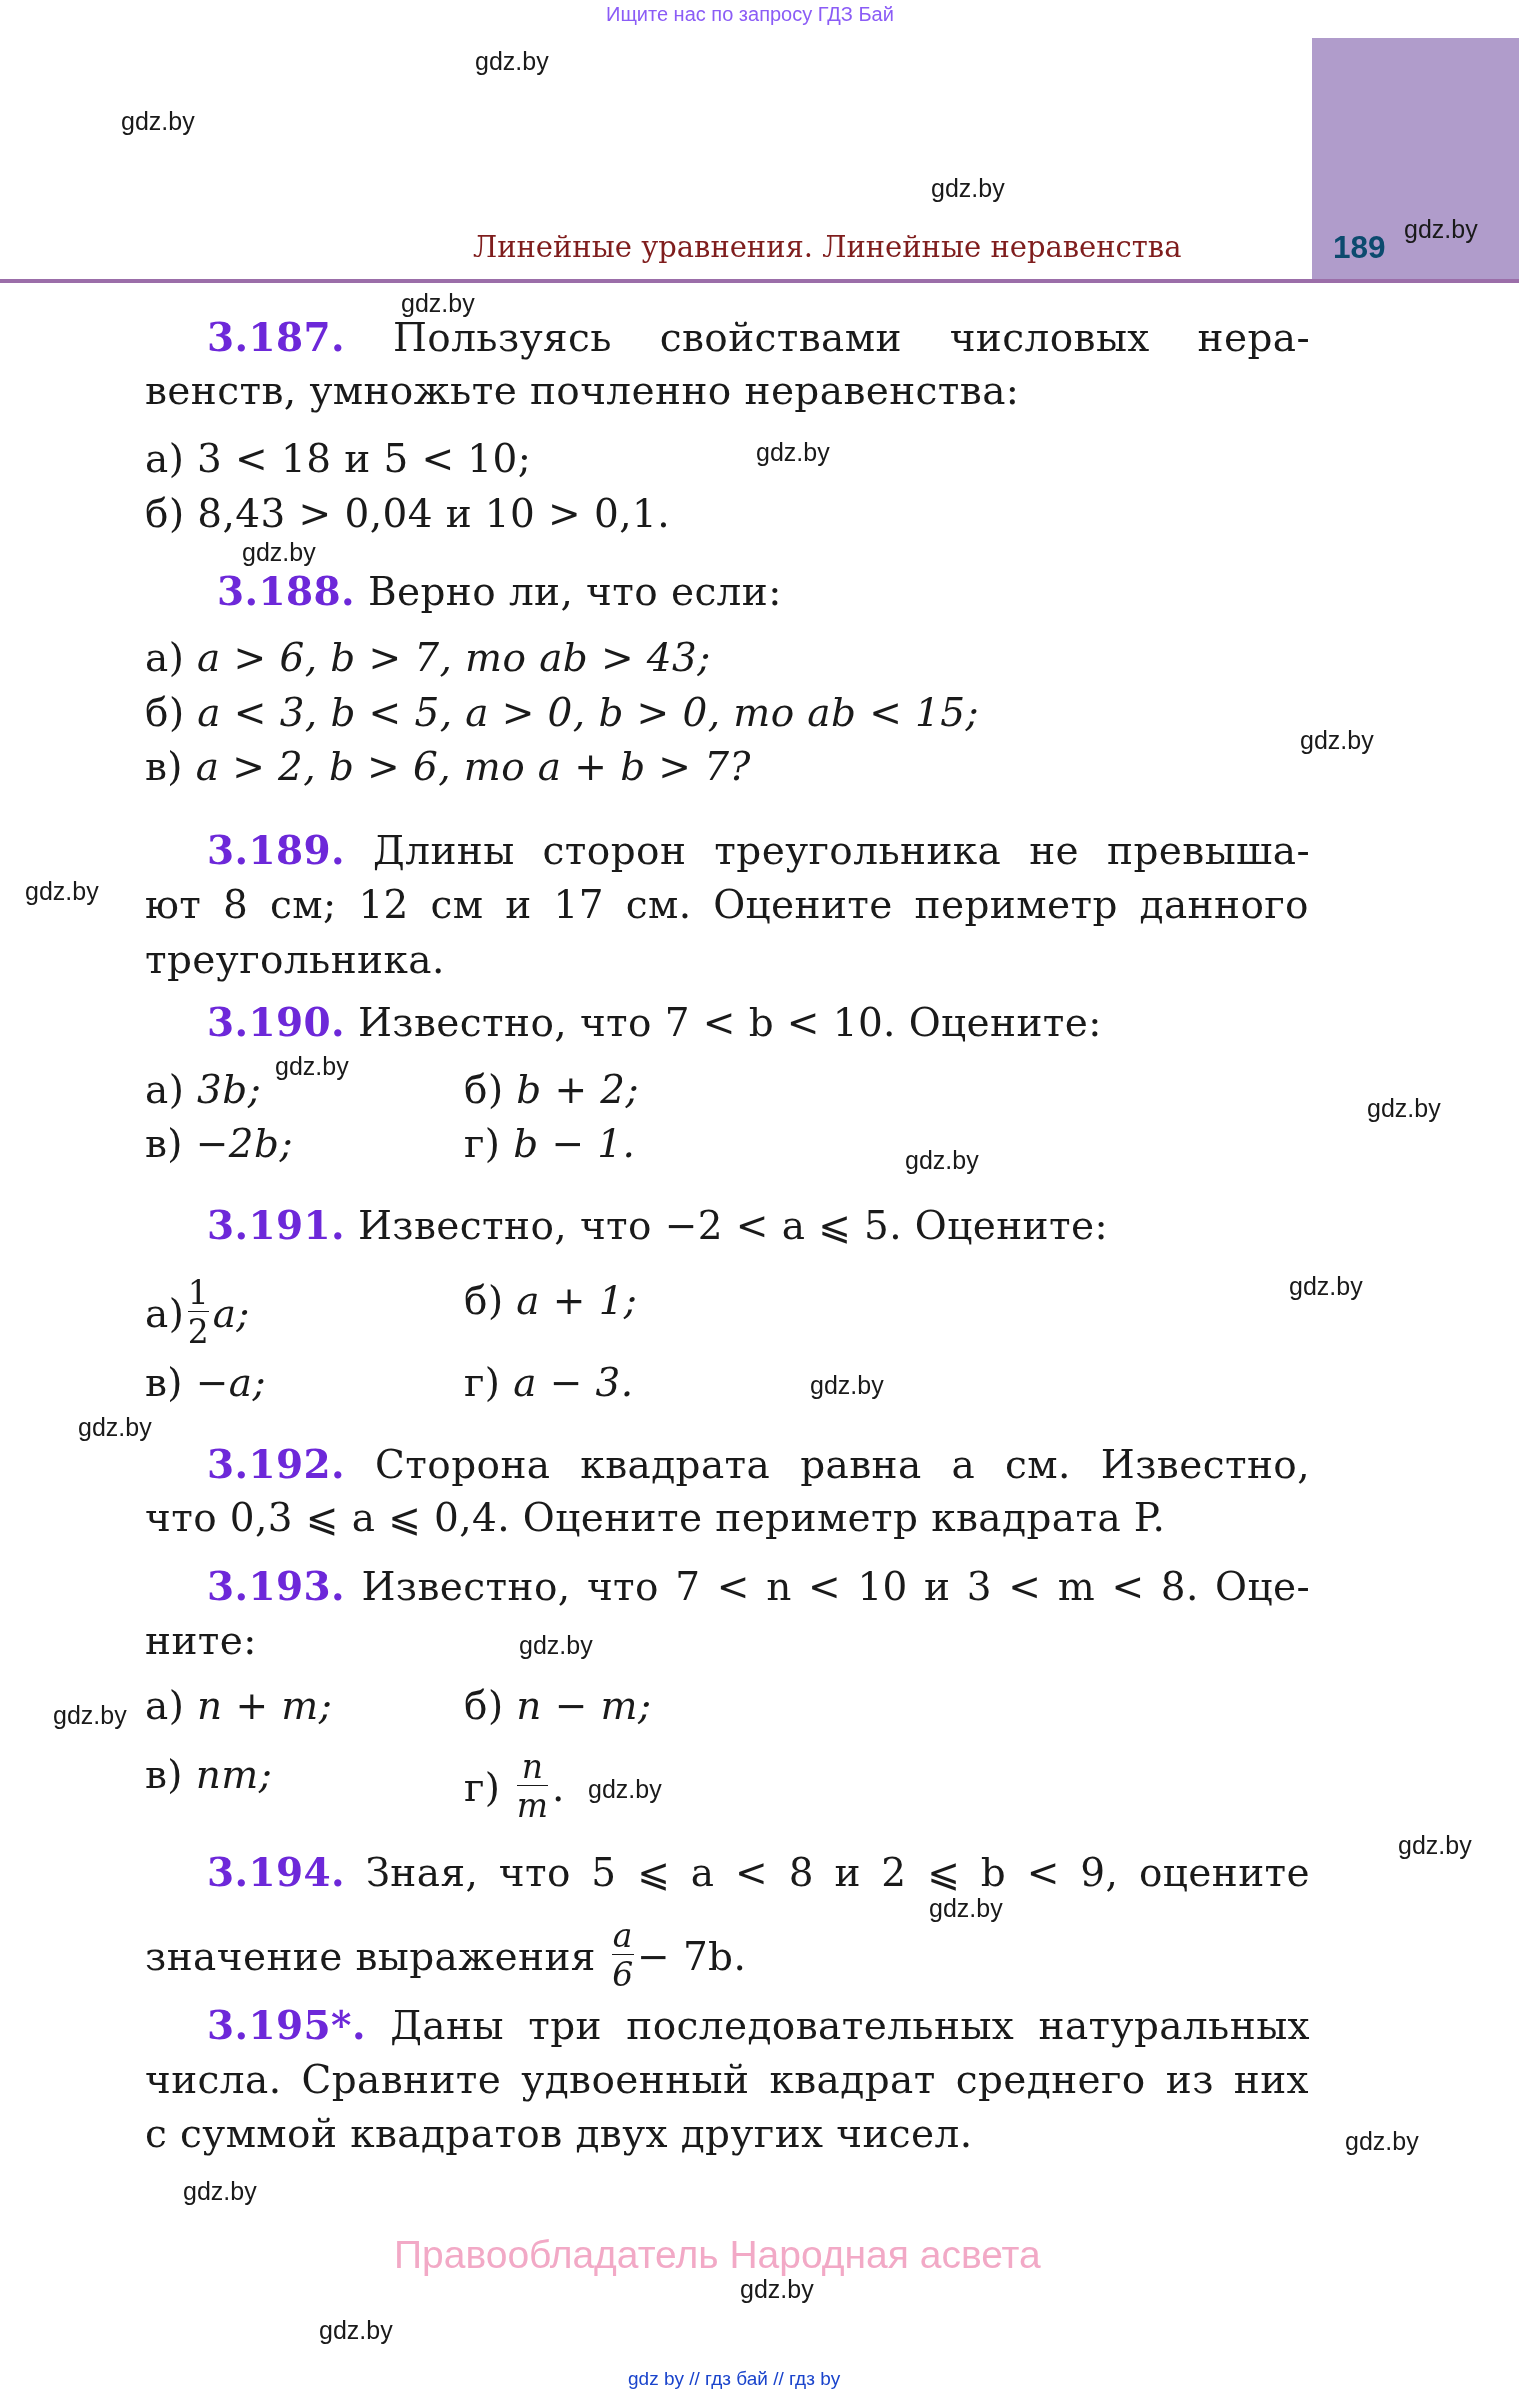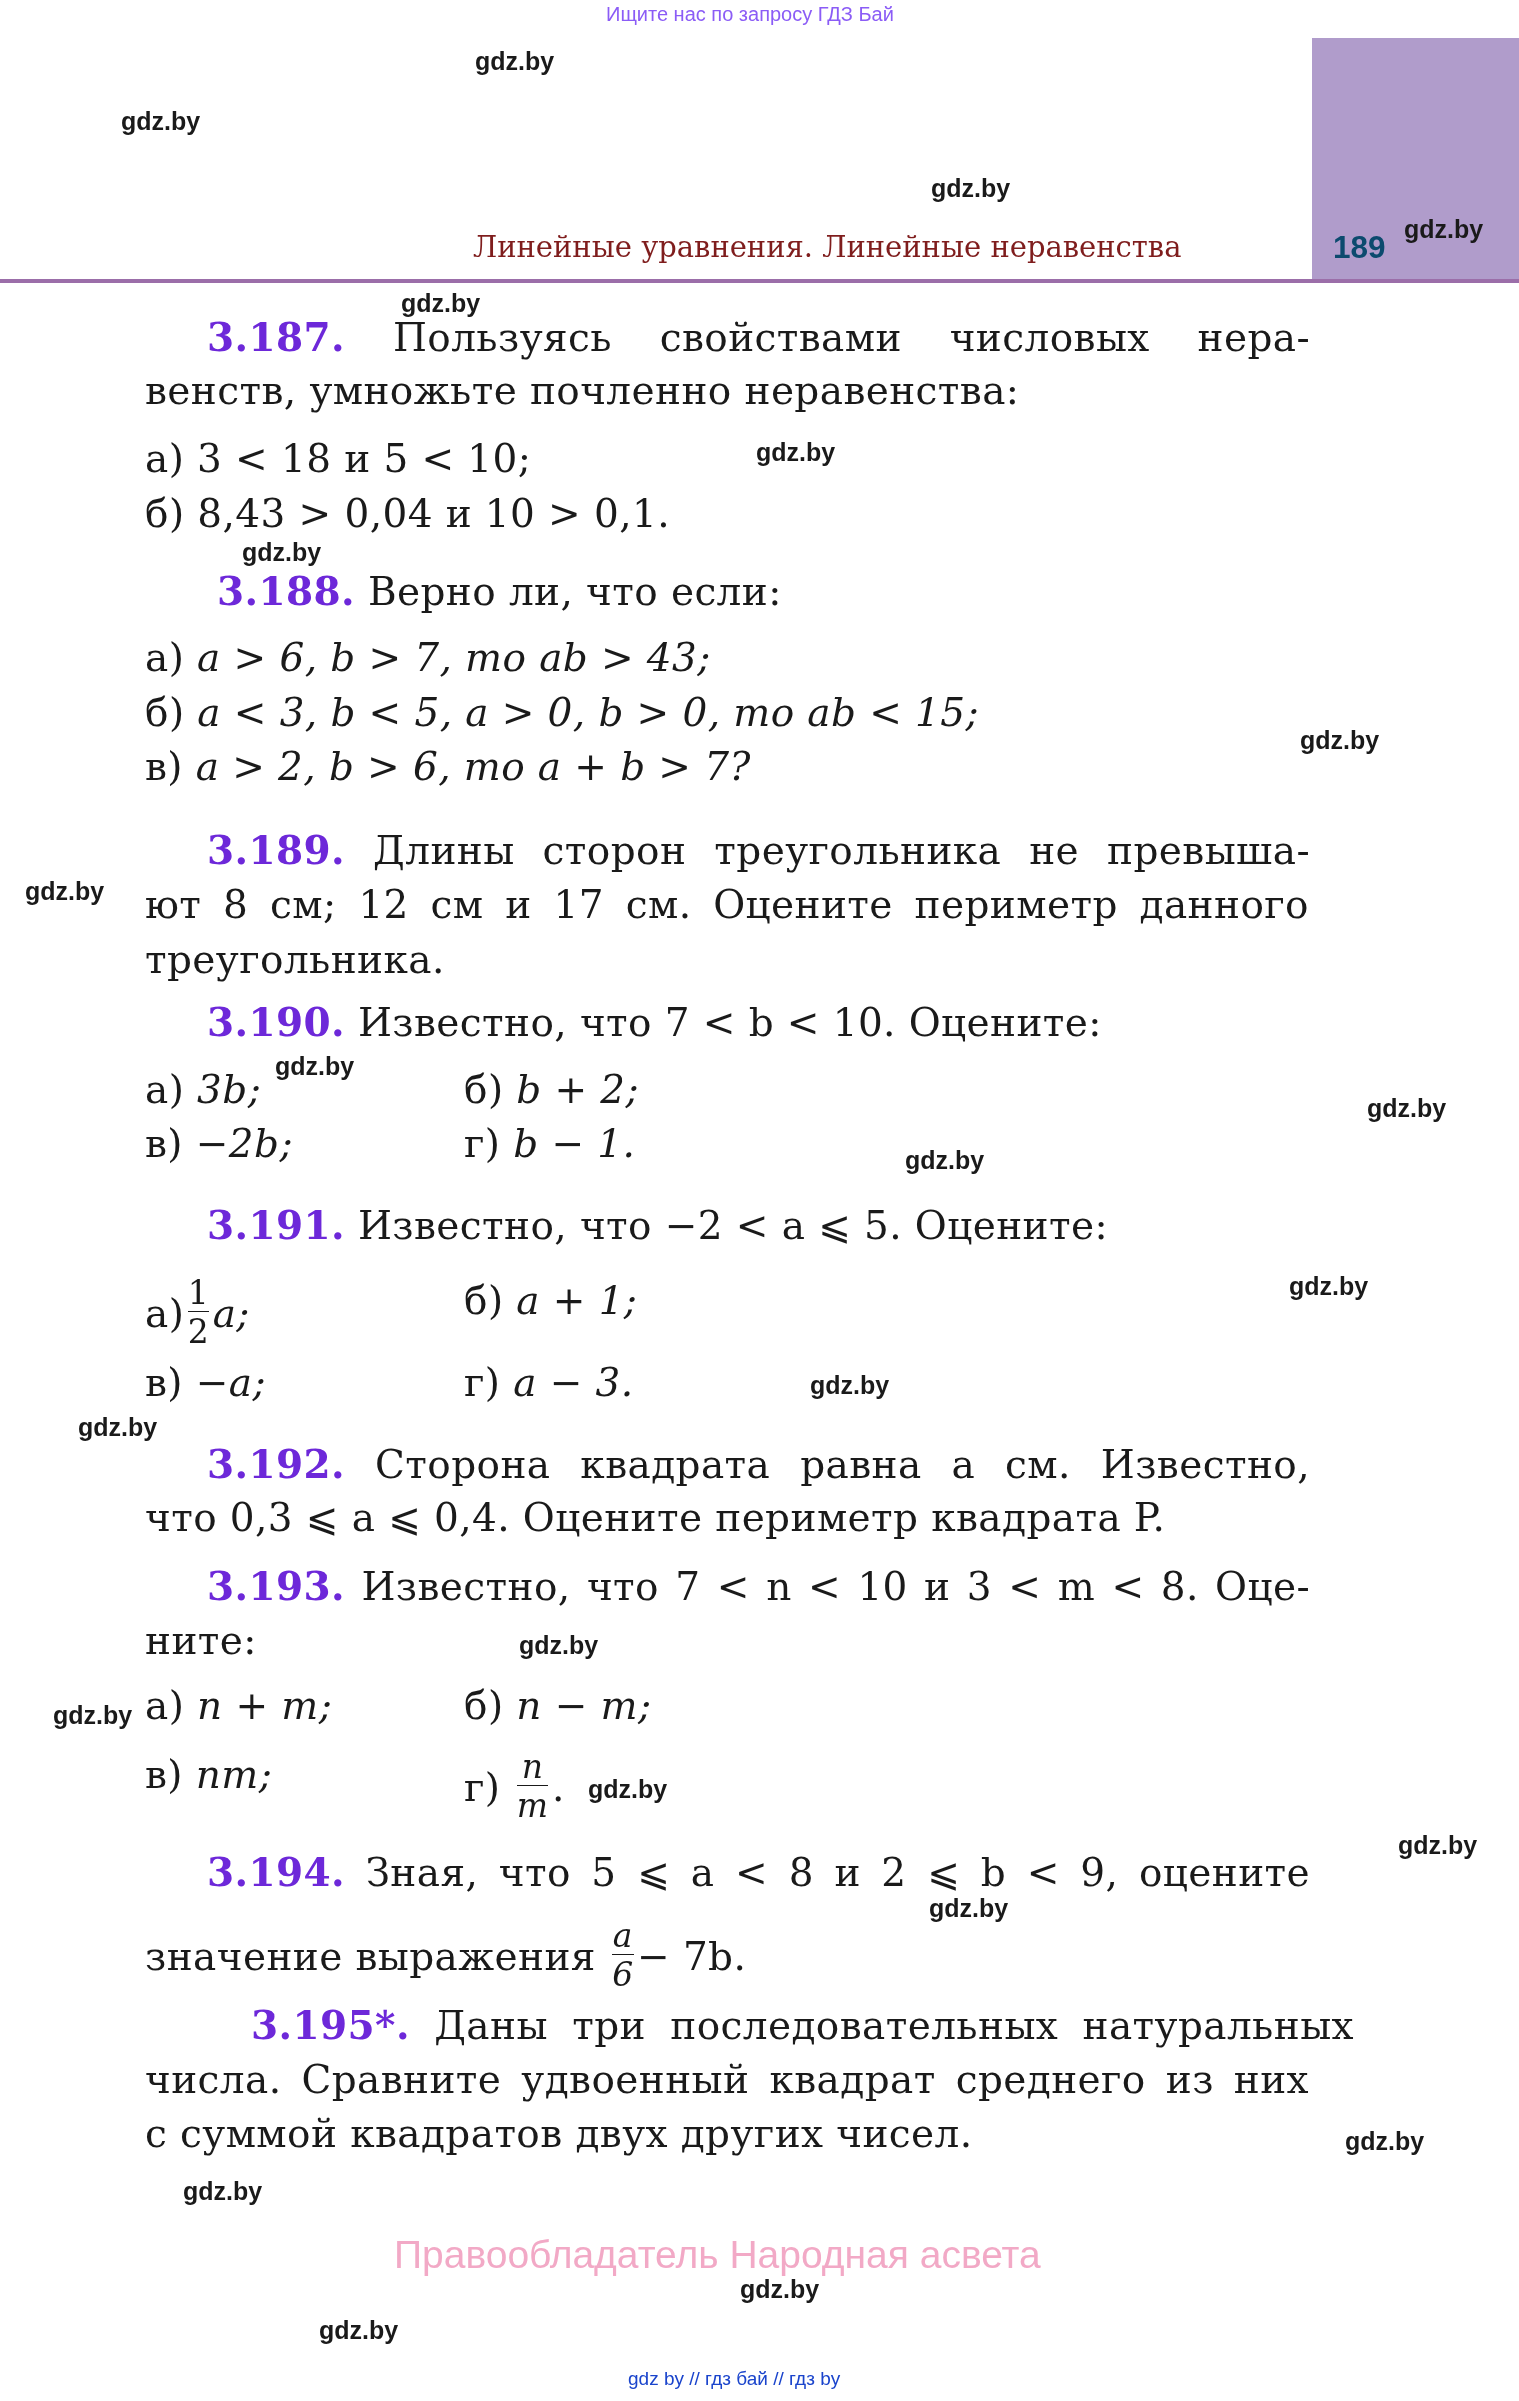--- a/index.html
+++ b/index.html
@@ -2,21 +2,21 @@
 <html style="font-size:14px"><head>
 <meta charset="utf-8">
 <style>
   html, body { margin: 0; padding: 0; background: #ffffff; }
   body { width: 1519px; height: 2401px; position: relative; overflow: hidden; }
   .abs { position: absolute; white-space: nowrap; }
   .serif { font-family: "DejaVu Serif", "Liberation Serif", serif; color: #1a1a1a; }
   .tline { font-size: 39px; line-height: 1; letter-spacing: 0.4px; }
   .num { color: #6d28d9; font-weight: bold; }
   .it { font-style: italic; }
-  .wm { font-family: "Liberation Sans", sans-serif; font-size: 25px; color: #1a1a1a; line-height: 1; font-weight: bold; }
+  .wm { font-family: "Liberation Sans", sans-serif; font-size: 25px; color: #1a1a1a; line-height: 1; }
   .topnote { font-family: "Liberation Sans", sans-serif; font-size: 20px; color: #8b5cf6; }
   .footer { font-family: "Liberation Sans", sans-serif; font-size: 19px; color: #1a44cc; }
   .copyright { font-family: "Liberation Sans", sans-serif; font-size: 39px; color: #f2a9c6; }
   .header-title { font-family: "DejaVu Serif", "Liberation Serif", serif; font-size: 29px; color: #7f1d1d; }
   .page-tab { position: absolute; left: 1312px; top: 38px; width: 207px; height: 242px; background: #b09ccb; }
   .page-num { font-family: "Liberation Sans", sans-serif; font-weight: bold; font-size: 31.5px; color: #0c4a6e; }
   .divider { position: absolute; left: 0; top: 279px; width: 1519px; height: 4.4px; background: #9b6ea9; }
   .frac { display: inline-block; vertical-align: middle; text-align: center; line-height: 1; margin: 0 3.5px; position: relative; top: -5.3px; }
   .frac > span { display: block; font-size: 33px; }
   .frac > span.bar { border-top: 1.8px solid #1a1a1a; height: 0; margin: 1.8px 0 3.5px 0; }
@@ -76,21 +76,21 @@
 <div class="abs serif tline" style="left:145px; top:1686px;"><span>а)</span> <span class="it">n + m;</span></div>
 <div class="abs serif tline" style="left:464px; top:1686px;"><span>б)</span> <span class="it">n − m;</span></div>
 <div class="abs serif tline" style="left:145px; top:1755px;"><span>в)</span> <span class="it">nm;</span></div>
 <div class="abs serif tline" style="left:464px; top:1755px;"><span>г)</span> <span class="frac it"><span>n</span><span class="bar"></span><span>m</span></span><span>.</span></div>
 
 <div class="abs serif tline" style="left:207px; top:1853px; width:1103px;">
   <span class="justify"><span class="num">3.194.</span> <span>Зная, что 5 ⩽ a &lt; 8 и 2 ⩽ b &lt; 9, оцените</span></span>
 </div>
 <div class="abs serif tline" style="left:145px; top:1924px;"><span>значение выражения</span> <span class="frac it"><span>a</span><span class="bar"></span><span>6</span></span><span>− 7b.</span></div>
 
-<div class="abs serif tline" style="left:207px; top:2006px; width:1103px;margin-left:44px;">
+<div class="abs serif tline" style="left:207px; top:2006px; width:1103px;">
   <span class="justify"><span class="num">3.195*.</span> <span>Даны три последовательных натуральных</span></span>
 </div>
 <div class="abs serif tline" style="left:145px; top:2060px; width:1164px;">
     <span class="justify">числа. Сравните удвоенный квадрат среднего из них</span>
   </div>
 <div class="abs serif tline" style="left:145px; top:2114px;">с суммой квадратов двух других чисел.</div>
 
 <div class="abs copyright" style="left:394px; top:2233px;">Правообладатель Народная асвета</div>
 
 <div class="abs footer" style="left:628px; top:2368px;">gdz by  //  гдз бай  //  гдз by</div>

